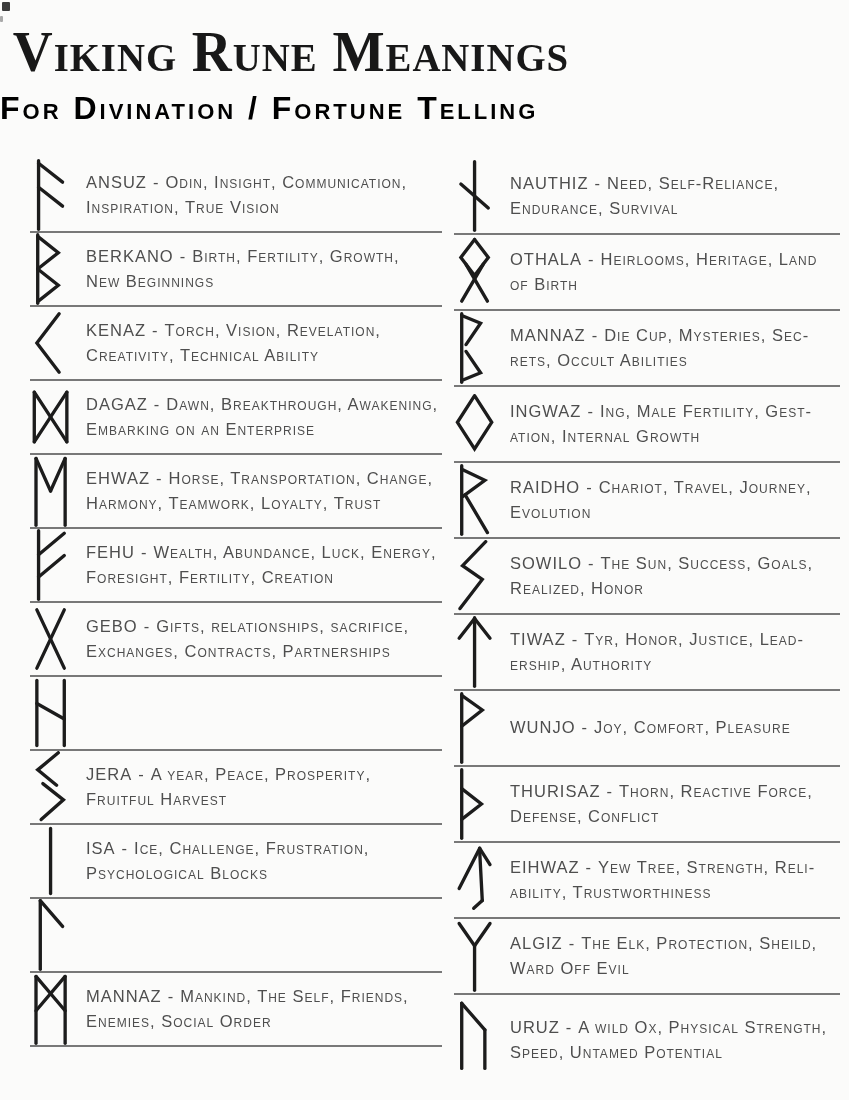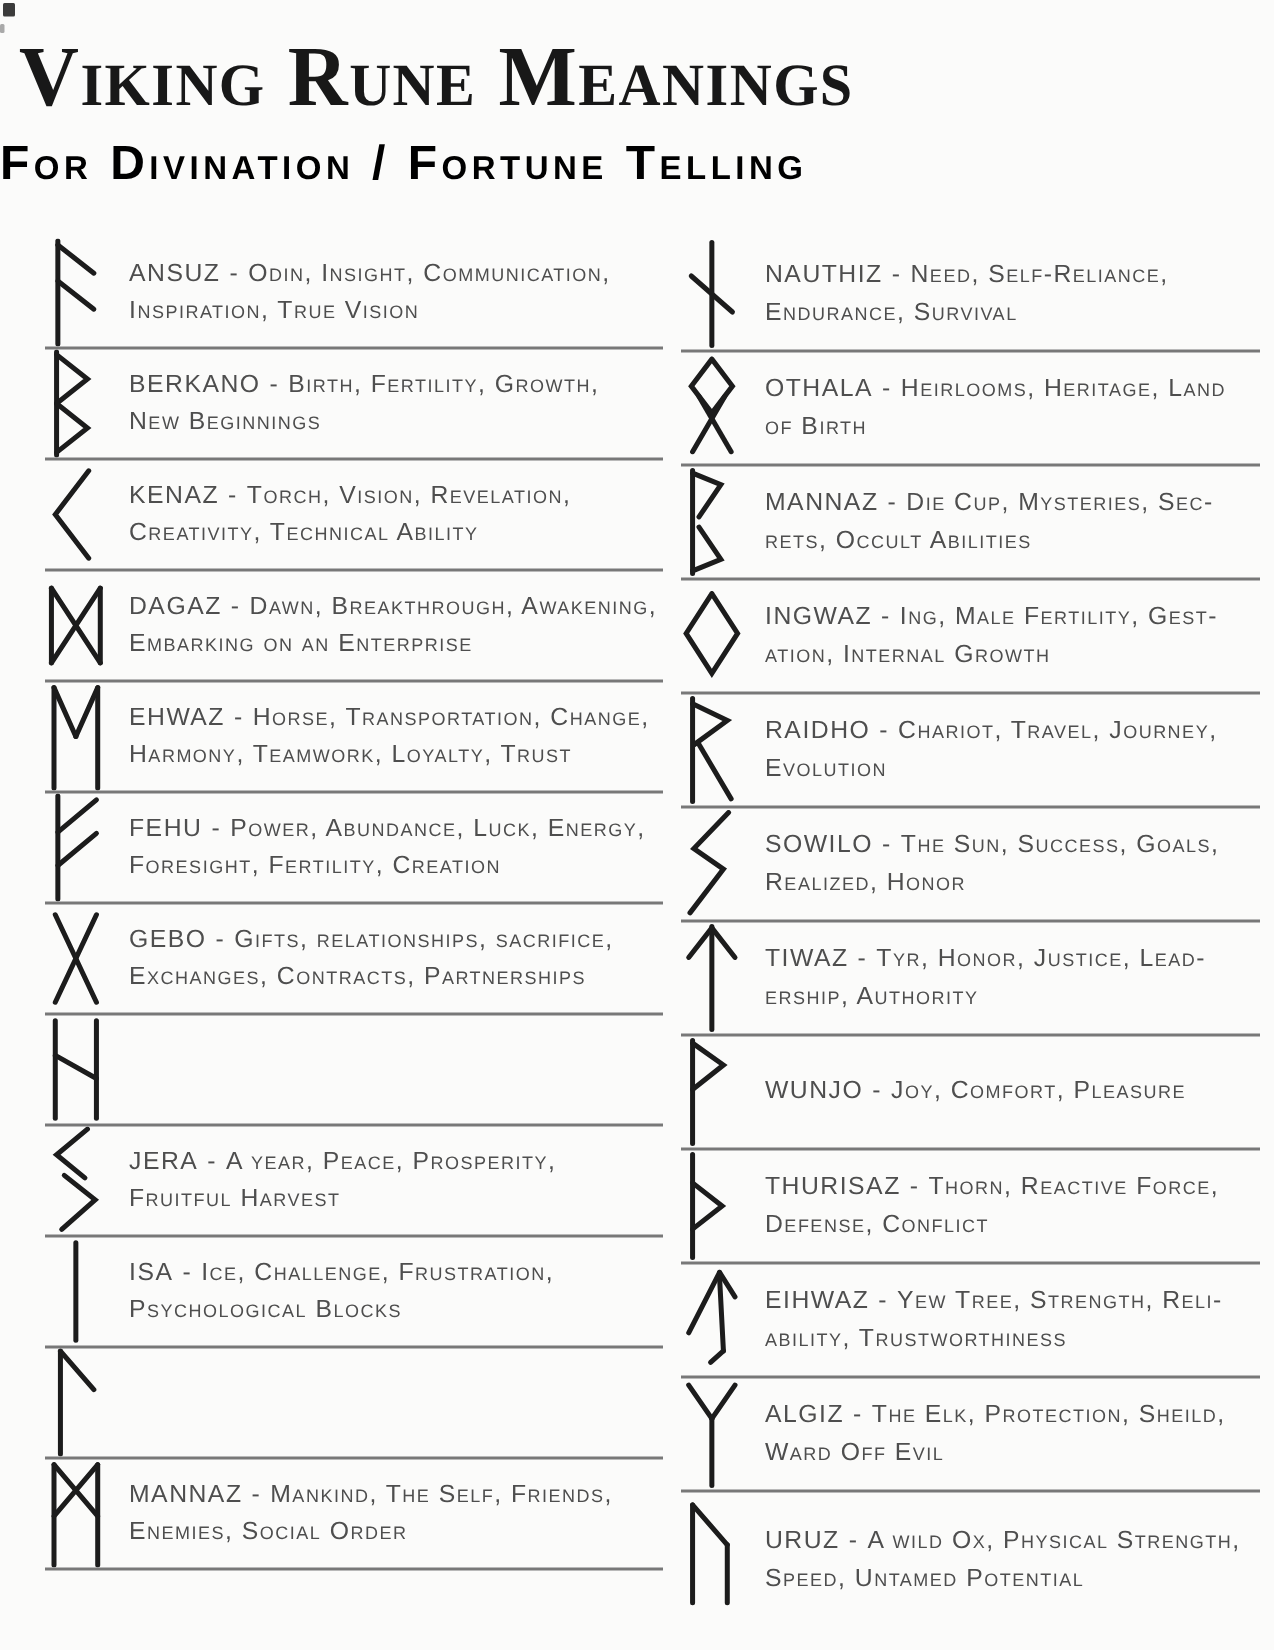--- a/index.html
+++ b/index.html
@@ -160,21 +160,21 @@
     </div>
 
     <div class="entry">
       <span class="rune">
           <svg viewBox="0 0 48 84" preserveAspectRatio="xMinYMid meet" class="rune-svg">
             <polyline points="10,2 10,82"></polyline>
             <polyline points="10,30 40,5"></polyline>
             <polyline points="10,56 40,31"></polyline>
           </svg>
         </span>
-      <p class="rtext"><span class="rname">FEHU</span><span class="dash">-</span><span class="meaning">Power, Abundance, Luck, Energy,
+      <p class="rtext"><span class="rname">FEHU</span><span class="dash">-</span><span class="meaning">Wealth, Abundance, Luck, Energy,
 Foresight, Fertility, Creation</span></p>
     </div>
 
     <div class="entry">
       <span class="rune">
           <svg viewBox="0 0 48 84" preserveAspectRatio="xMinYMid meet" class="rune-svg">
             <polyline points="8,8 40,76"></polyline>
             <polyline points="40,8 8,76"></polyline>
           </svg>
         </span>

